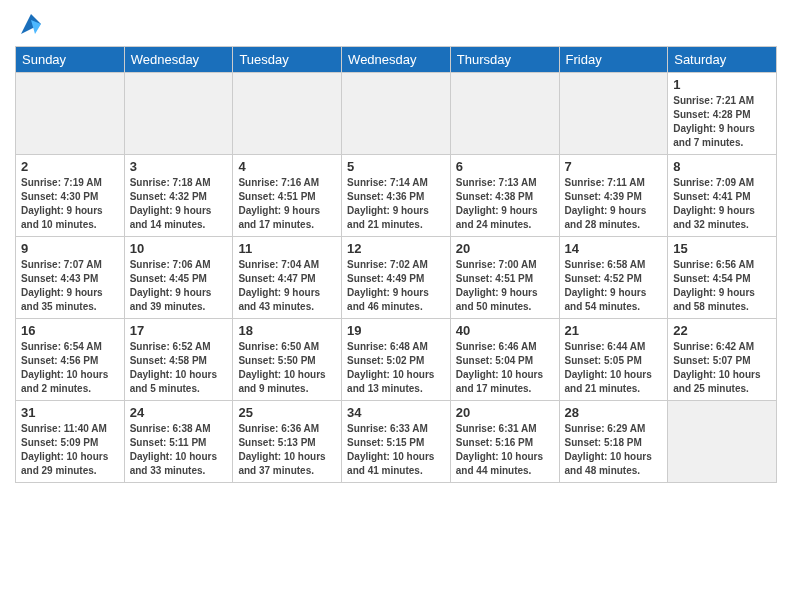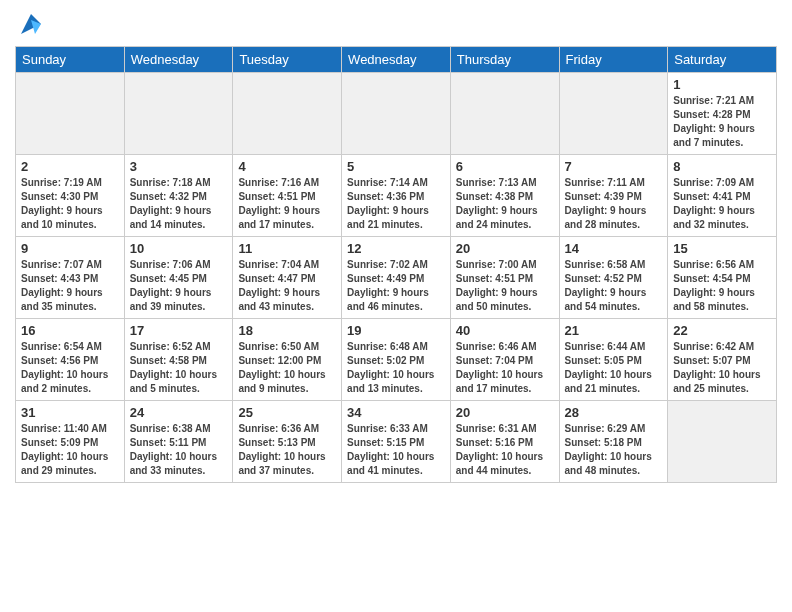--- a/index.html
+++ b/index.html
@@ -168,33 +168,33 @@
           </td>
           <td>
             <div class="day-num">17</div>
             <div class="day-info">Sunrise: 6:52 AM
 Sunset: 4:58 PM
 Daylight: 10 hours and 5 minutes.</div>
           </td>
           <td>
             <div class="day-num">18</div>
             <div class="day-info">Sunrise: 6:50 AM
-Sunset: 12:00 PM
+Sunset: 5:50 PM
 Daylight: 10 hours and 9 minutes.</div>
           </td>
           <td>
             <div class="day-num">19</div>
             <div class="day-info">Sunrise: 6:48 AM
 Sunset: 5:02 PM
 Daylight: 10 hours and 13 minutes.</div>
           </td>
           <td>
             <div class="day-num">40</div>
             <div class="day-info">Sunrise: 6:46 AM
-Sunset: 7:04 PM
+Sunset: 5:04 PM
 Daylight: 10 hours and 17 minutes.</div>
           </td>
           <td>
             <div class="day-num">21</div>
             <div class="day-info">Sunrise: 6:44 AM
 Sunset: 5:05 PM
 Daylight: 10 hours and 21 minutes.</div>
           </td>
           <td>
             <div class="day-num">22</div>

